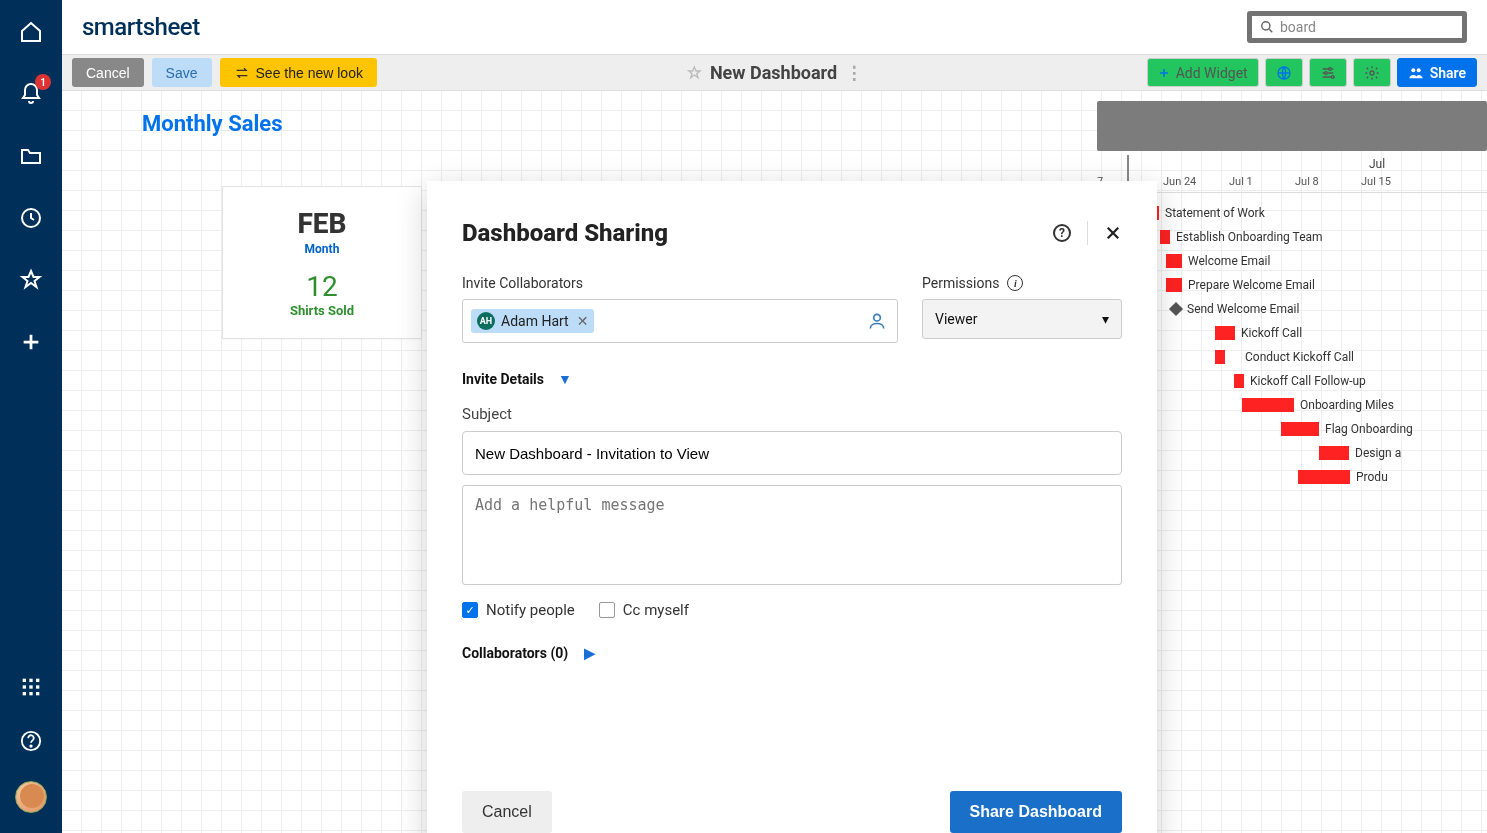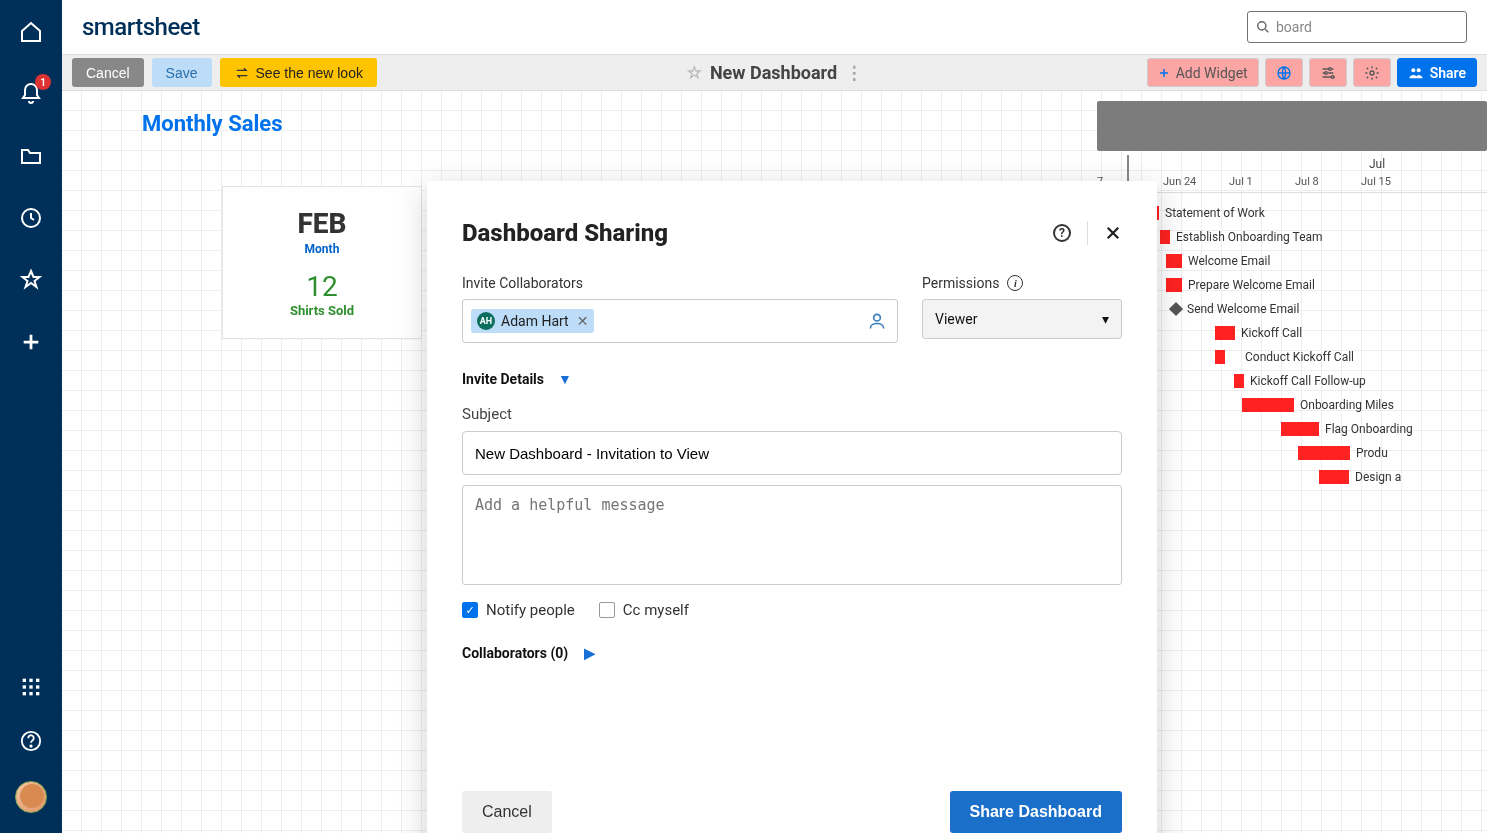--- a/index.html
+++ b/index.html
@@ -11,35 +11,35 @@
 .rail .ico { width: 28px; height: 28px; margin-bottom: 34px; display:flex; align-items:center; justify-content:center; position:relative; cursor:pointer; }
 .rail .spacer { flex:1; }
 .rail .avatar-img { width:32px; height:32px; border-radius:50%; background: radial-gradient(circle at 30% 30%, #f4c9a4, #e09060); margin-bottom:20px; border:1px solid #8a5; cursor:pointer; overflow:hidden; position:relative;}
 .rail .avatar-img::after{content:"";position:absolute;left:4px;top:2px;width:24px;height:24px;border-radius:50%;background:#d88a50;}
 .badge { position:absolute; top:-6px; right:-6px; background:#d33; color:#fff; font-size:10px; border-radius:50%; width:16px; height:16px; display:flex; align-items:center; justify-content:center; font-weight:600;}
 
 
 .main { flex:1; display:flex; flex-direction:column; }
 .topbar { height:54px; display:flex; align-items:center; padding:0 20px; }
 .logo { font-size:24px; font-weight:500; color:#003059; letter-spacing:-0.5px; }
-.search-wrap { margin-left:auto; width:220px; height:32px; border:1px solid #737373; border-radius:3px; display:flex; align-items:center; padding:0 8px; color:#888; }
+.search-wrap { margin-left:auto; width:220px; height:32px; border:5px solid #737373; border-radius:3px; display:flex; align-items:center; padding:0 8px; color:#888; }
 .search-wrap span.q { margin-left:6px; color:#888; }
 
 
 .toolbar { height:37px; background:#eee; border-top:1px solid #ddd; border-bottom:1px solid #ddd; display:flex; align-items:center; padding:0 10px; position:relative; }
 .btn { height:29px; padding:0 14px; border-radius:3px; display:inline-flex; align-items:center; font-size:14px; font-weight:500; cursor:pointer; border:none; margin-right:8px; }
 .btn-cancel { background:#888; color:#fff; }
 .btn-save { background:#bcdcf7; color:#2a6fab; }
 .btn-newlook { background:#ffc400; color:#222; }
 .btn-newlook svg { margin-right:6px; }
 .title-center { position:absolute; left:50%; transform:translateX(-50%); display:flex; align-items:center; font-size:18px; font-weight:700; color:#444; }
 .title-center .star { color:#bbb; margin-right:8px; }
 .title-center .menu-dots { color:#aaa; margin-left:8px; font-size:18px; cursor:pointer;}
 .tool-right { margin-left:auto; display:flex; gap:6px; }
-.tbtn { height:29px; padding:0 10px; border-radius:3px; background:#fca5a5; border:1px solid #ccc; display:inline-flex; align-items:center; cursor:pointer; color:#555;}
+.tbtn { height:29px; padding:0 10px; border-radius:3px; background:#22c55e; border:1px solid #ccc; display:inline-flex; align-items:center; cursor:pointer; color:#555;}
 .tbtn-share { background:#0073ec; border-color:#0073ec; color:#fff; font-weight:600;}
 
 
 .canvas { flex:1; position:relative; background-image: linear-gradient(#eee 1px, transparent 1px), linear-gradient(90deg, #eee 1px, transparent 1px); background-size:20px 20px; background-position:-1px -1px; padding:20px 25px; overflow:hidden;}
 .widget-title { font-size:22px; font-weight:700; color:#0073ec; margin-bottom:20px; padding-left:55px;}
 .card { position:absolute; left:160px; top:95px; width:200px; border:1px solid #e3e3e3; background:#fff; padding:20px 10px; text-align:center; box-shadow:0 1px 2px rgba(0,0,0,0.03);}
 .card .big { font-size:28px; font-weight:800; color:#333;}
 .card .small { font-size:12px; font-weight:700; color:#0062c8; margin-top:2px;}
 .card .num { font-size:28px; font-weight:400; color:#2f8f2f; margin-top:14px;}
 .card .small2 { font-size:13px; font-weight:700; color:#2f8f2f; margin-top:0;}
@@ -274,27 +274,27 @@
               <span>Kickoff Call Follow-up</span>
             </div>
             <div class="gantt-row" style="padding-left: 155px;">
               <span class="gantt-bar" style="width: 52px; margin-right: 6px;"></span>
               <span>Onboarding Miles</span>
             </div>
             <div class="gantt-row" style="padding-left: 194px;">
               <span class="gantt-bar" style="width: 38px; margin-right: 6px;"></span>
               <span>Flag Onboarding</span>
             </div>
+            <div class="gantt-row" style="padding-left: 232px;">
+              <span class="gantt-bar" style="width: 30px; margin-right: 6px;"></span>
+              <span>Design a</span>
+            </div>
             <div class="gantt-row" style="padding-left: 211px;">
               <span class="gantt-bar" style="width: 52px; margin-right: 6px;"></span>
               <span>Produ</span>
-            </div>
-            <div class="gantt-row" style="padding-left: 232px;">
-              <span class="gantt-bar" style="width: 30px; margin-right: 6px;"></span>
-              <span>Design a</span>
             </div>
           </div>
       </div>
 
       <div class="modal">
         <div class="mhead">
           <h2>Dashboard Sharing</h2>
           <div class="mhead-icons">
             <span class="q-icon">?</span>
             <span class="divider"></span>

